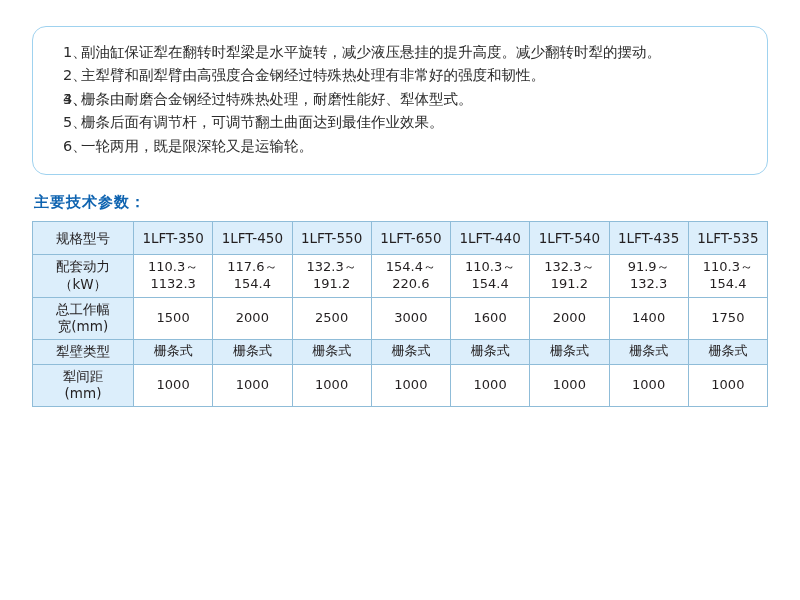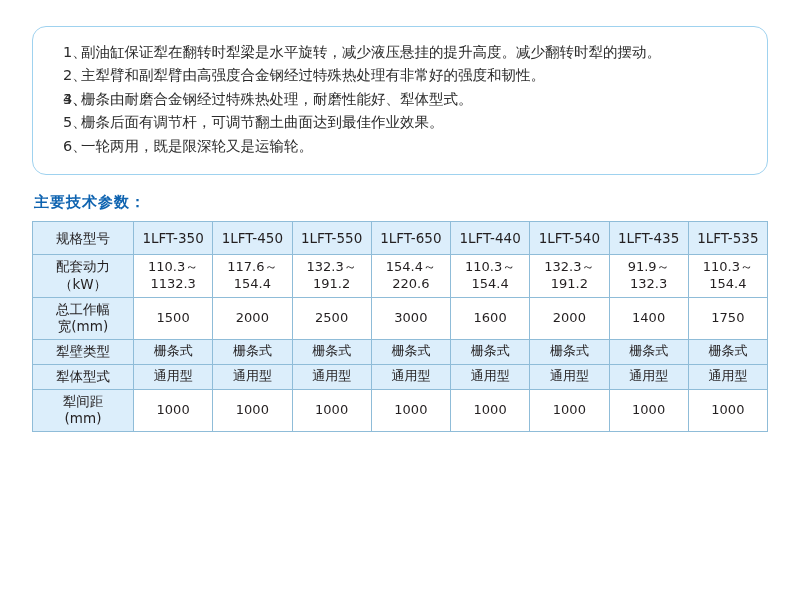--- a/index.html
+++ b/index.html
@@ -211,31 +211,20 @@
         <td>栅条式</td>
         <td>栅条式</td>
         <td>栅条式</td>
         <td>栅条式</td>
         <td>栅条式</td>
         <td>栅条式</td>
         <td>栅条式</td>
         <td>栅条式</td>
       </tr>
 
-      <tr class="band mid">
-        <td class="rowlabel">犁体型式</td>
-        <td>通用型</td>
-        <td>通用型</td>
-        <td>通用型</td>
-        <td>通用型</td>
-        <td>通用型</td>
-        <td>通用型</td>
-        <td>通用型</td>
-        <td>通用型</td>
-      </tr>
 
       <tr class="plain tall">
         <td class="rowlabel cell-two">
           <div>犁间距</div>
           <div>(mm)</div>
         </td>
         <td>1000</td>
         <td>1000</td>
         <td>1000</td>
         <td>1000</td>

